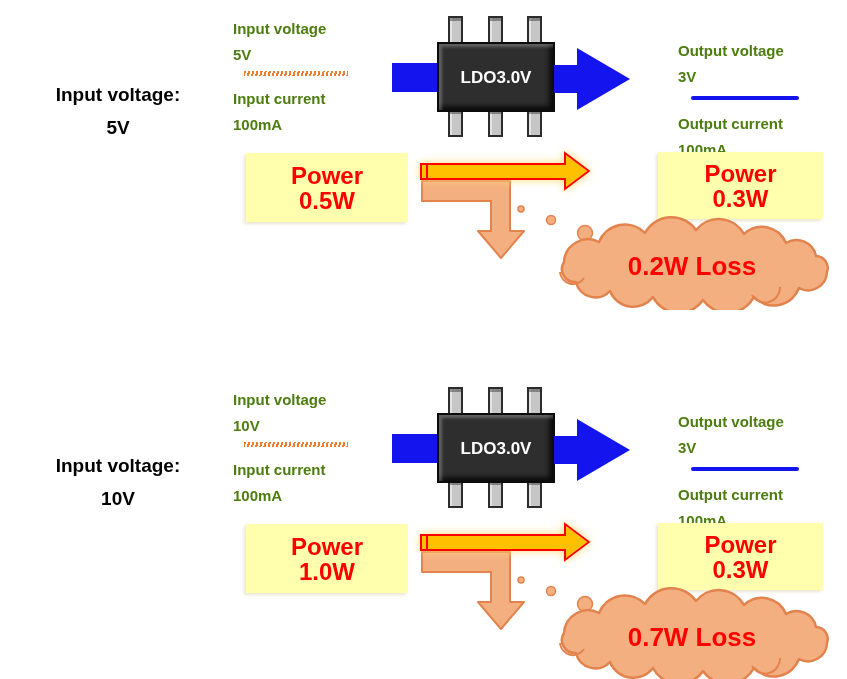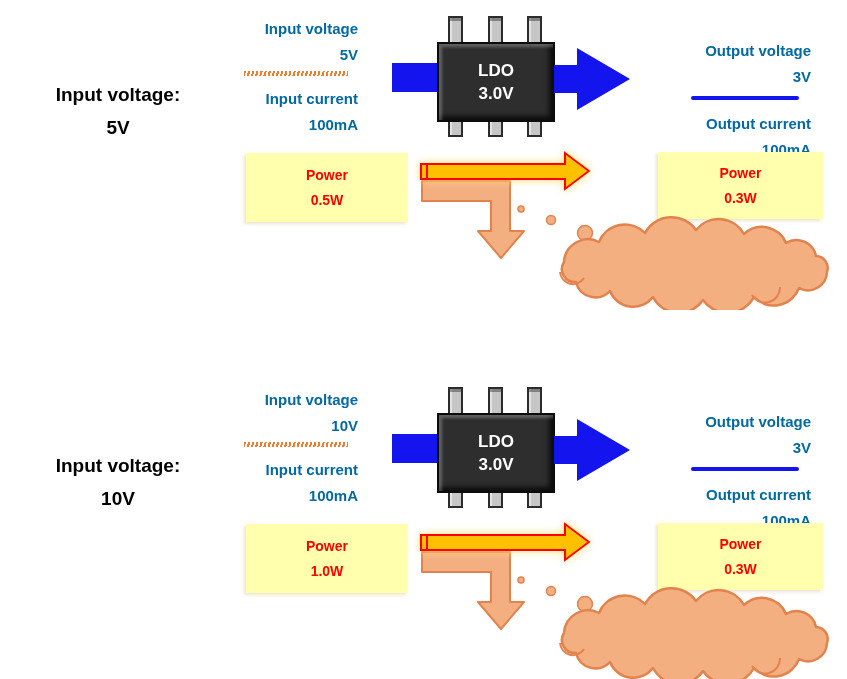--- a/index.html
+++ b/index.html
@@ -9,47 +9,47 @@
   }
   .section{position:absolute;left:0;width:847px;height:310px;}
   .sec1{top:0;}
   .sec2{top:371px;}
 
   
   .side-label{position:absolute;left:12px;top:78px;width:212px;text-align:center;
     font-size:19px;line-height:33px;color:#000;}
 
   
-  .col{position:absolute;text-align:right;font-size:15px;line-height:26px;color:#0369a1;}
+  .col{position:absolute;text-align:left;font-size:15px;line-height:26px;color:#4d7c0f;}
   .col-in{left:233px;top:16px;width:125px;}
   .col-out{left:678px;top:14px;width:133px;margin-top:24px;}
   .squiggle{width:104px;height:5px;margin:3px auto 10px;
     background:repeating-linear-gradient(105deg,#ED7D31 0 2px,rgba(255,255,255,0) 2px 4px);}
   .blueline{width:108px;height:4px;margin:6px auto 11px;background:#1414EE;border-radius:2px;}
 
   
   .bluerect{position:absolute;left:392px;top:63px;width:47px;height:29px;background:#1414EE;}
   .bluetail{position:absolute;left:554px;top:65px;width:24px;height:28px;background:#1414EE;}
   .bluehead{position:absolute;left:577px;top:48px;width:0;height:0;
     border-left:53px solid #1414EE;border-top:31px solid transparent;border-bottom:31px solid transparent;}
 
   
   .pin{position:absolute;width:15px;height:28px;background:#c6c6c6;border:2px solid #2c2c2c;
     box-sizing:border-box;box-shadow:inset 0 3px 0 rgba(0,0,0,.35), inset 2px 0 0 rgba(255,255,255,.5);}
   .pin.t{top:16px;} .pin.b{top:109px;}
   .pin.p1{left:448px;} .pin.p2{left:488px;} .pin.p3{left:527px;}
-  .chip{position:absolute;left:437px;top:42px;width:118px;height:80px;background:#2e2e2e;
+  .chip{position:absolute;left:437px;top:42px;width:118px;height:70px;background:#2e2e2e;
     border:2px solid #0b0b0b;box-sizing:border-box;
     box-shadow:inset 3px 3px 3px rgba(255,255,255,.25), inset -4px -4px 5px rgba(0,0,0,.75);
-    display:flex;flex-direction:column;align-items:center;justify-content:center;
+    display:flex;flex-direction:row;align-items:center;justify-content:center;
     color:#fff;font-size:17px;line-height:23px;}
 
   
   .pbox{position:absolute;background:#FFFFAE;display:flex;flex-direction:column;align-items:center;
-    justify-content:center;color:#FF0000;font-size:14px;line-height:25px;
+    justify-content:center;color:#FF0000;font-size:24px;line-height:25px;
     box-shadow:-2px 2px 3px rgba(200,180,120,.35);}
   .pbox-in{left:246px;top:153px;width:162px;height:69px;}
   .pbox-out{left:658px;top:152px;width:165px;height:67px;}
 
   .shapes{position:absolute;left:0;top:0;pointer-events:none;}
 
   .loss-text{position:absolute;left:592px;top:250px;width:200px;text-align:center;
     color:#FF0000;font-size:26px;line-height:32px;}
 </style>
 </head>
@@ -116,20 +116,21 @@
       <circle cx="585" cy="233" r="7.5" fill="#F4AF81" stroke="#E2834E" stroke-width="1.5"></circle>
       <path d="M564,262 A24 24 0 0 1 599,242 A28 28 0 0 1 645,233 A30 30 0 0 1 696,230
                A29 29 0 0 1 744,234 A26 26 0 0 1 786,243 A20 20 0 0 1 816,256
                A12 12 0 0 1 827,272 A19 19 0 0 1 799,288 A27 27 0 0 1 754,297
                A30 30 0 0 1 703,300 A29 29 0 0 1 653,297 A25 25 0 0 1 610,291
                A20 20 0 0 1 576,282 A13 13 0 0 1 564,262 Z" fill="#F4AF81" stroke="#E2834E" stroke-width="2.5" stroke-linejoin="round"></path>
       <path d="M560,272 A13 13 0 0 0 584,278" fill="none" stroke="#E2834E" stroke-width="2"></path>
       <path d="M752,295 A15 15 0 0 0 780,287" fill="none" stroke="#E2834E" stroke-width="2"></path>
     </svg>
 
+    <div class="loss-text">0.2W Loss</div>
   </div>
 
   <div class="section sec2">
     <div class="side-label">
       <div>Input voltage:</div>
       <div>10V</div>
     </div>
 
     <div class="col col-in">
       <div>Input voltage</div>
@@ -179,15 +180,16 @@
       <circle cx="585" cy="233" r="7.5" fill="#F4AF81" stroke="#E2834E" stroke-width="1.5"></circle>
       <path d="M564,262 A24 24 0 0 1 599,242 A28 28 0 0 1 645,233 A30 30 0 0 1 696,230
                A29 29 0 0 1 744,234 A26 26 0 0 1 786,243 A20 20 0 0 1 816,256
                A12 12 0 0 1 827,272 A19 19 0 0 1 799,288 A27 27 0 0 1 754,297
                A30 30 0 0 1 703,300 A29 29 0 0 1 653,297 A25 25 0 0 1 610,291
                A20 20 0 0 1 576,282 A13 13 0 0 1 564,262 Z" fill="#F4AF81" stroke="#E2834E" stroke-width="2.5" stroke-linejoin="round"></path>
       <path d="M560,272 A13 13 0 0 0 584,278" fill="none" stroke="#E2834E" stroke-width="2"></path>
       <path d="M752,295 A15 15 0 0 0 780,287" fill="none" stroke="#E2834E" stroke-width="2"></path>
     </svg>
 
+    <div class="loss-text">0.7W Loss</div>
   </div>
 
 </div>
 
 </body></html>

